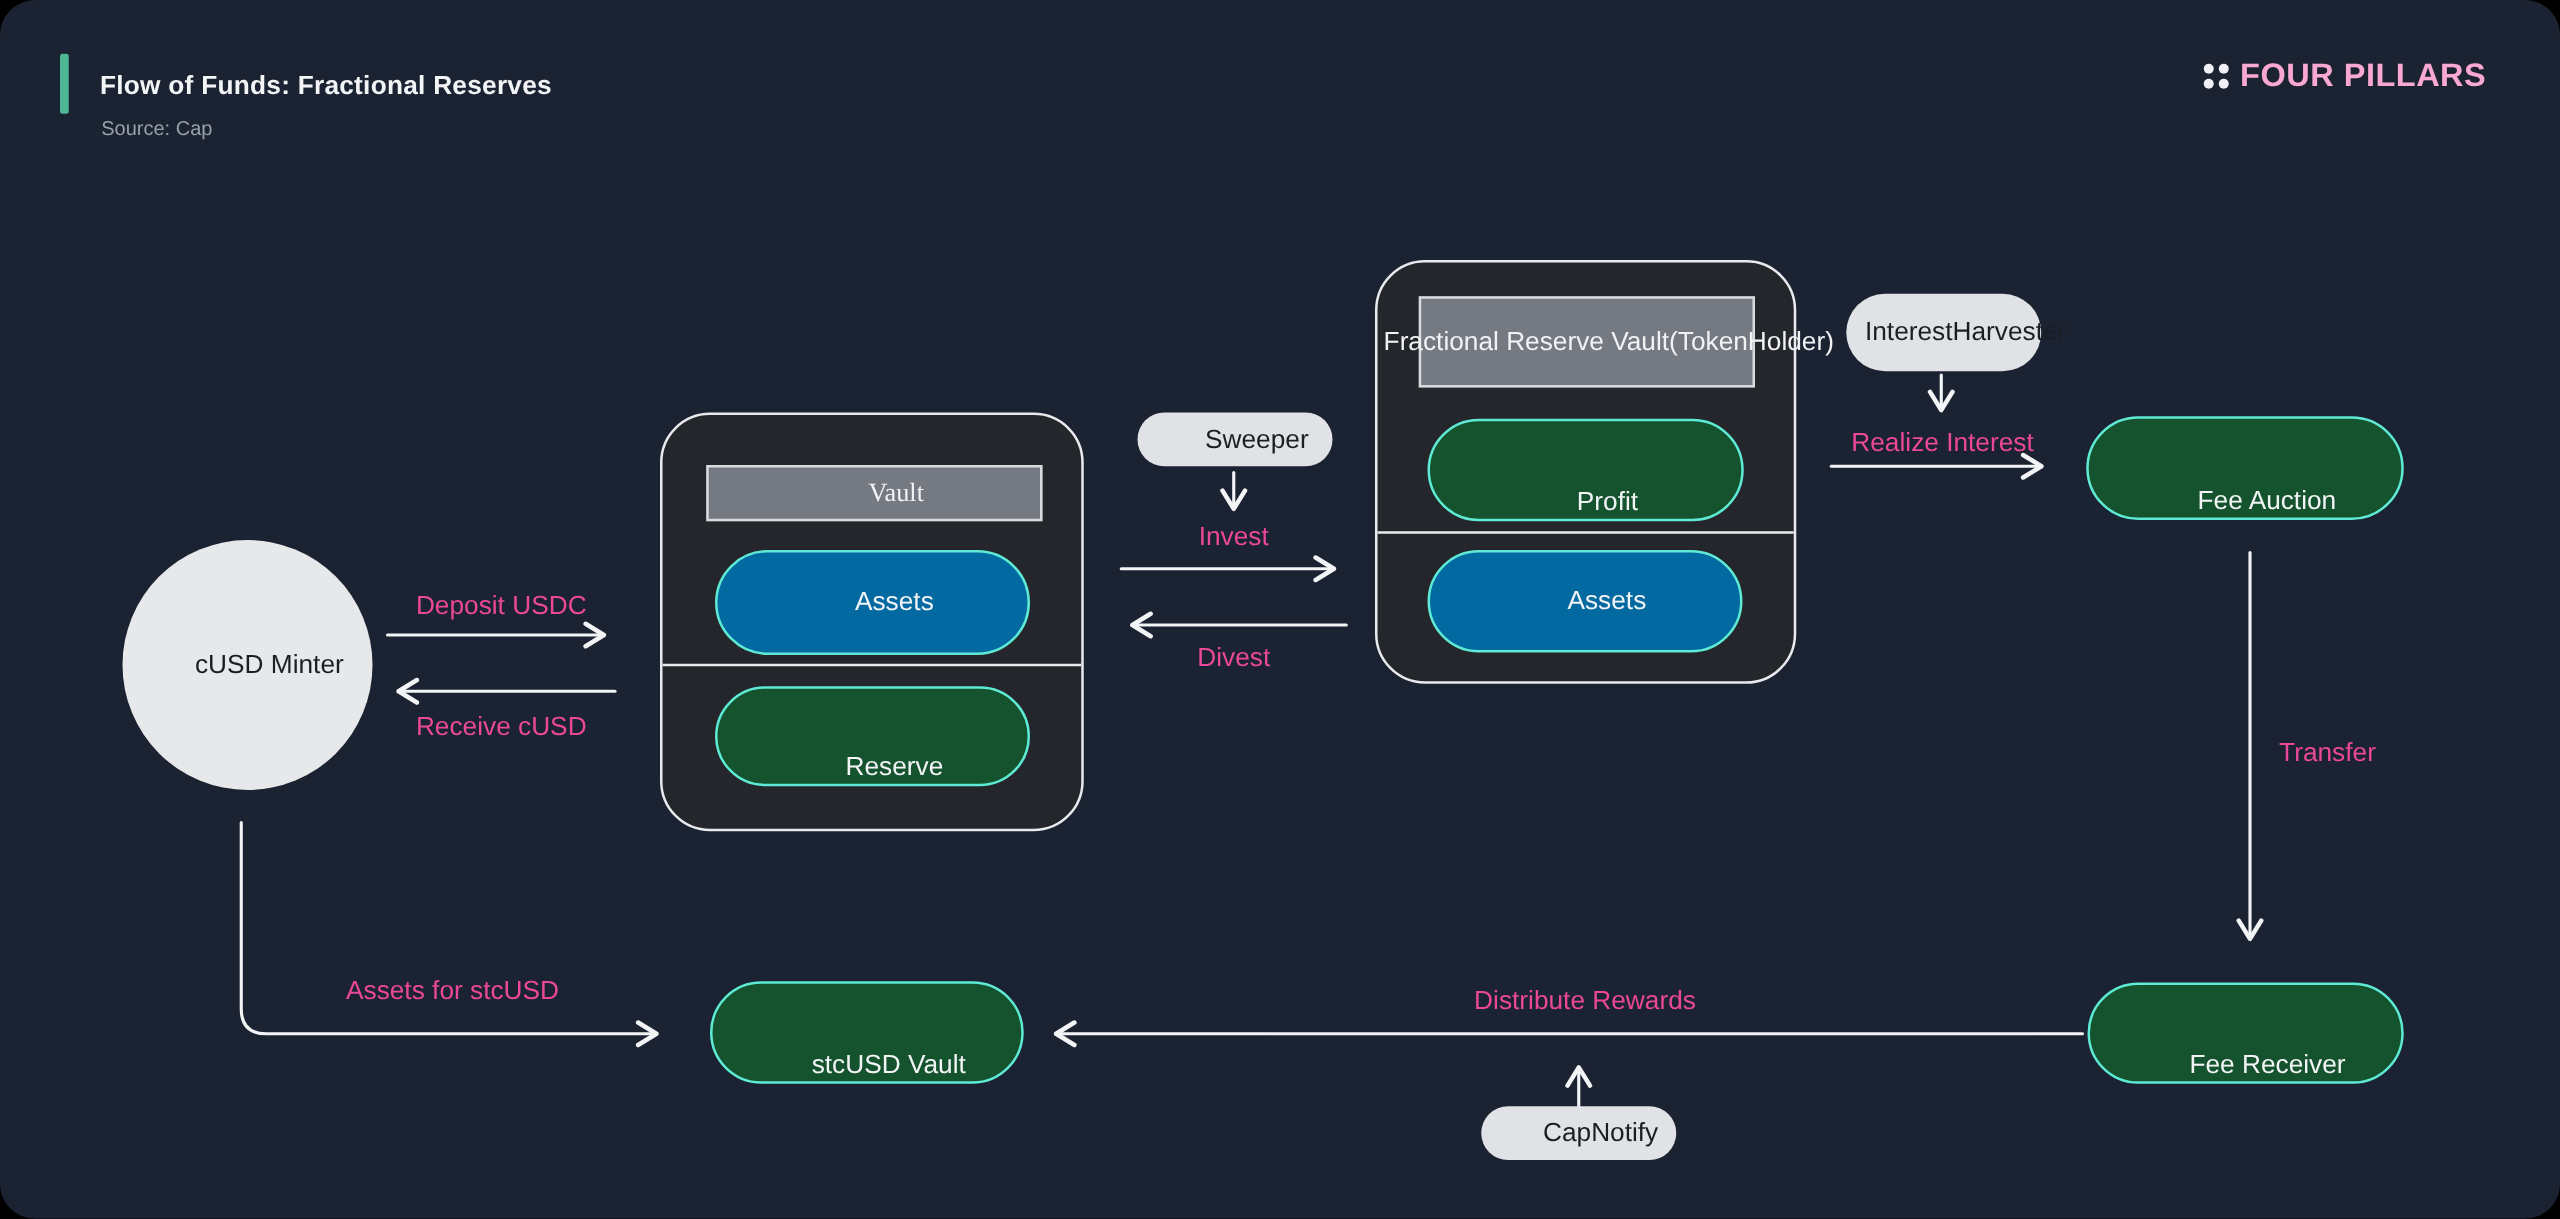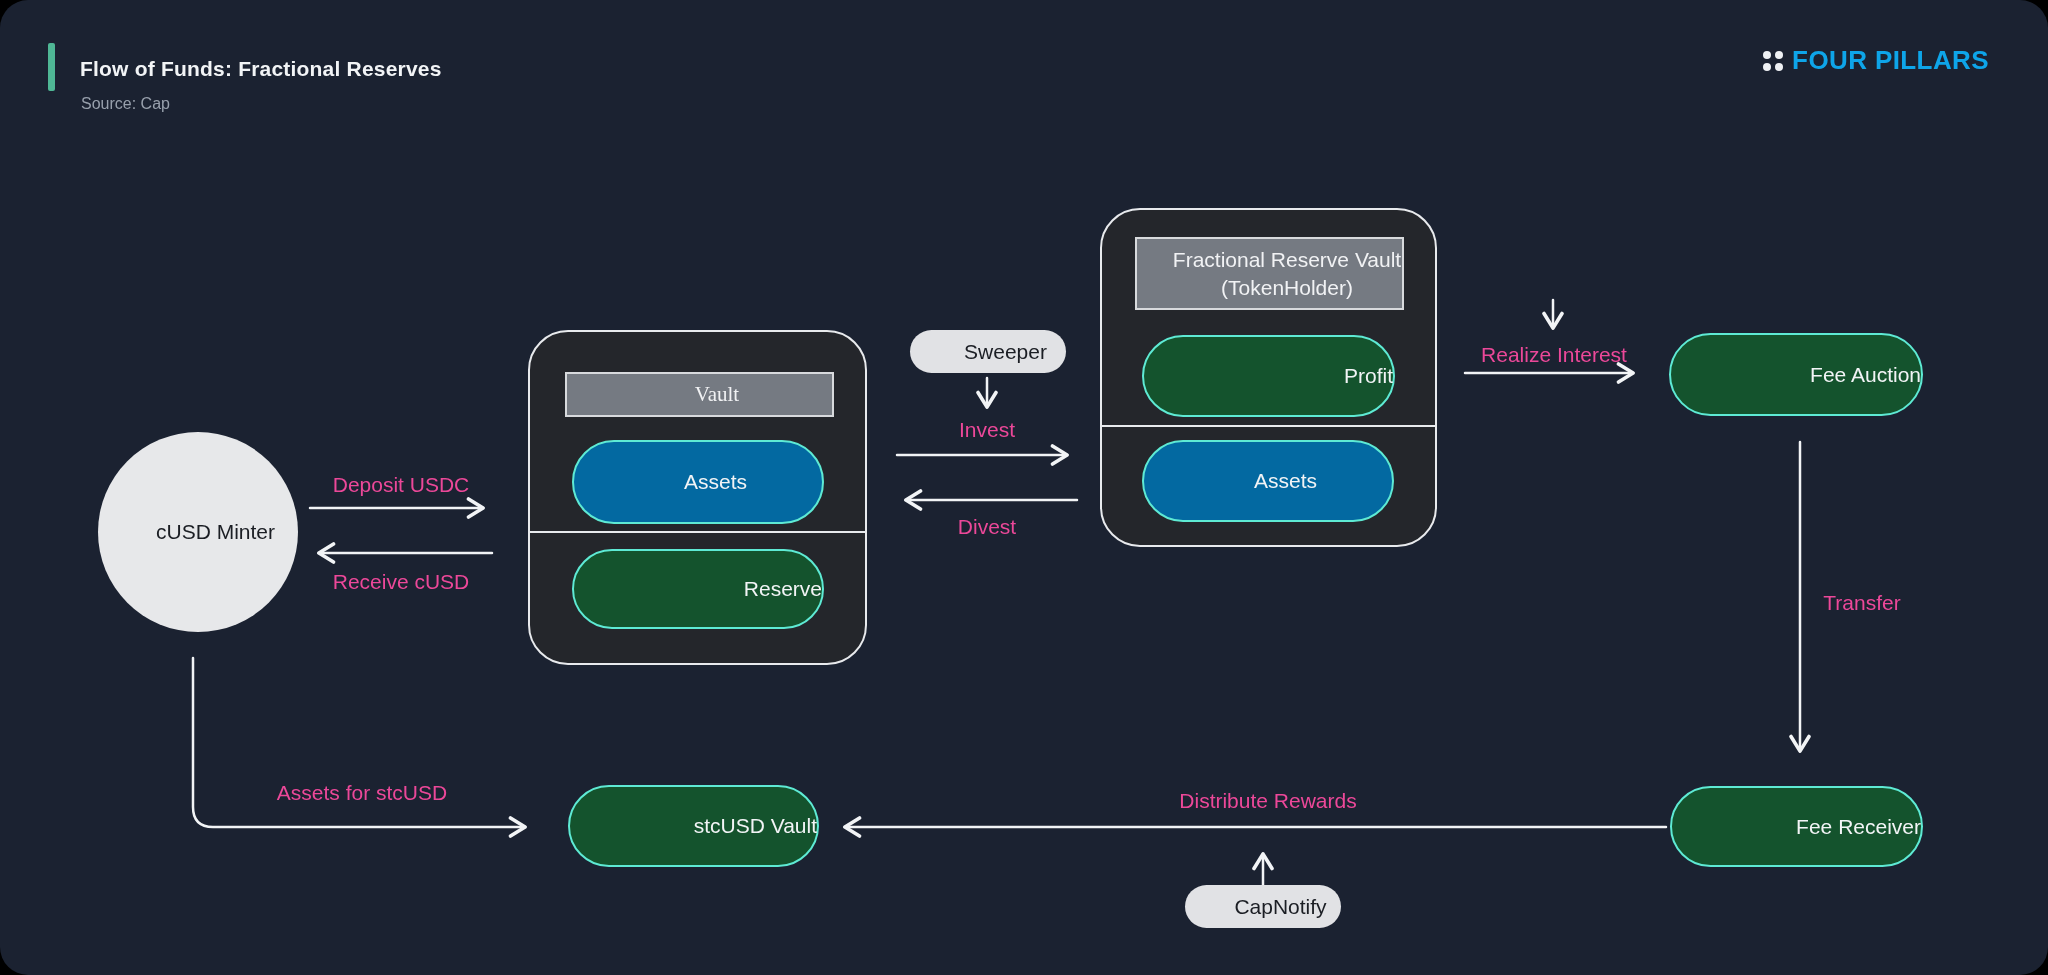--- a/index.html
+++ b/index.html
@@ -11,23 +11,23 @@
   }
   .accent-bar { position:absolute; left:48px; top:43px; width:7px; height:48px;
     background:#4FB795; border-radius:2px; }
   .title { position:absolute; left:80px; top:57px; font-size:21px; font-weight:700;
     color:#F2F4F6; letter-spacing:0.2px; white-space:nowrap; }
   .subtitle { position:absolute; left:81px; top:95px; font-size:16px; color:#98A0AC; }
   .logo { position:absolute; right:59px; top:45px; display:flex; align-items:center; gap:9px; }
   .logo-dots { display:grid; grid-template-columns:8px 8px; grid-template-rows:8px 8px;
     gap:4px; }
   .logo-dots span { width:8px; height:8px; border-radius:50%; background:#EFF1F4; }
-  .logo-text { font-size:26px; font-weight:800; color:#0ea5e9; letter-spacing:0.4px; white-space:nowrap; }
+  .logo-text { font-size:26px; font-weight:800; color:#f9a8d4; letter-spacing:0.4px; white-space:nowrap; }
 
-  .node { position:absolute; display:flex; flex-direction:column; align-items:center;
+  .node { position:absolute; display:flex; align-items:center;
     justify-content:center; text-align:center; font-size:21px; line-height:1.3;
     box-sizing:border-box; white-space:nowrap;padding-left:35px; }
   .box { position:absolute; background:#24262B; border:2px solid #E8EAED;
     border-radius:40px; box-sizing:border-box; }
   .box-divider { position:absolute; left:0; right:0; height:0; border-top:2px solid #E8EAED; }
   .rect-gray { background:#757A82; border:2px solid #D8DADD; color:#F1F2F4; }
   .pill-outline { background:#14532d; border:2px solid #5eead4; color:#F2F4F6; border-radius:999px;align-items:flex-end; }
   .pill-gray { background:#0369a1; border:2px solid #5eead4; color:#F2F4F6; border-radius:999px; }
   .pill-light { background:#E1E2E5; color:#1B1E24; border-radius:999px; }
   .circle-light { background:#E7E8EA; color:#1B1E24; border-radius:50%; }
@@ -112,20 +112,24 @@
     </div>
     <div class="node pill-outline" style="left:40px; top:125px; width:253px; height:82px;">
       <span>Profit</span>
     </div>
     <div class="box-divider" style="top:215px;"></div>
     <div class="node pill-gray" style="left:40px; top:230px; width:252px; height:82px;">
       <span>Assets</span>
     </div>
   </div>
 
+  <div class="node pill-light" style="left:1477px; top:235px; width:156px; height:62px; line-height:1.35;">
+    <span>Interest</span>
+    <span>Harvester</span>
+  </div>
 
   <div class="node pill-outline" style="left:1670px; top:786px; width:253px; height:81px;">
     <span>Fee Receiver</span>
   </div>
 
   <div class="node pill-outline" style="left:1669px; top:333px; width:254px; height:83px;">
     <span>Fee Auction</span>
   </div>
 
   <div class="node pill-outline" style="left:568px; top:785px; width:251px; height:82px;">

